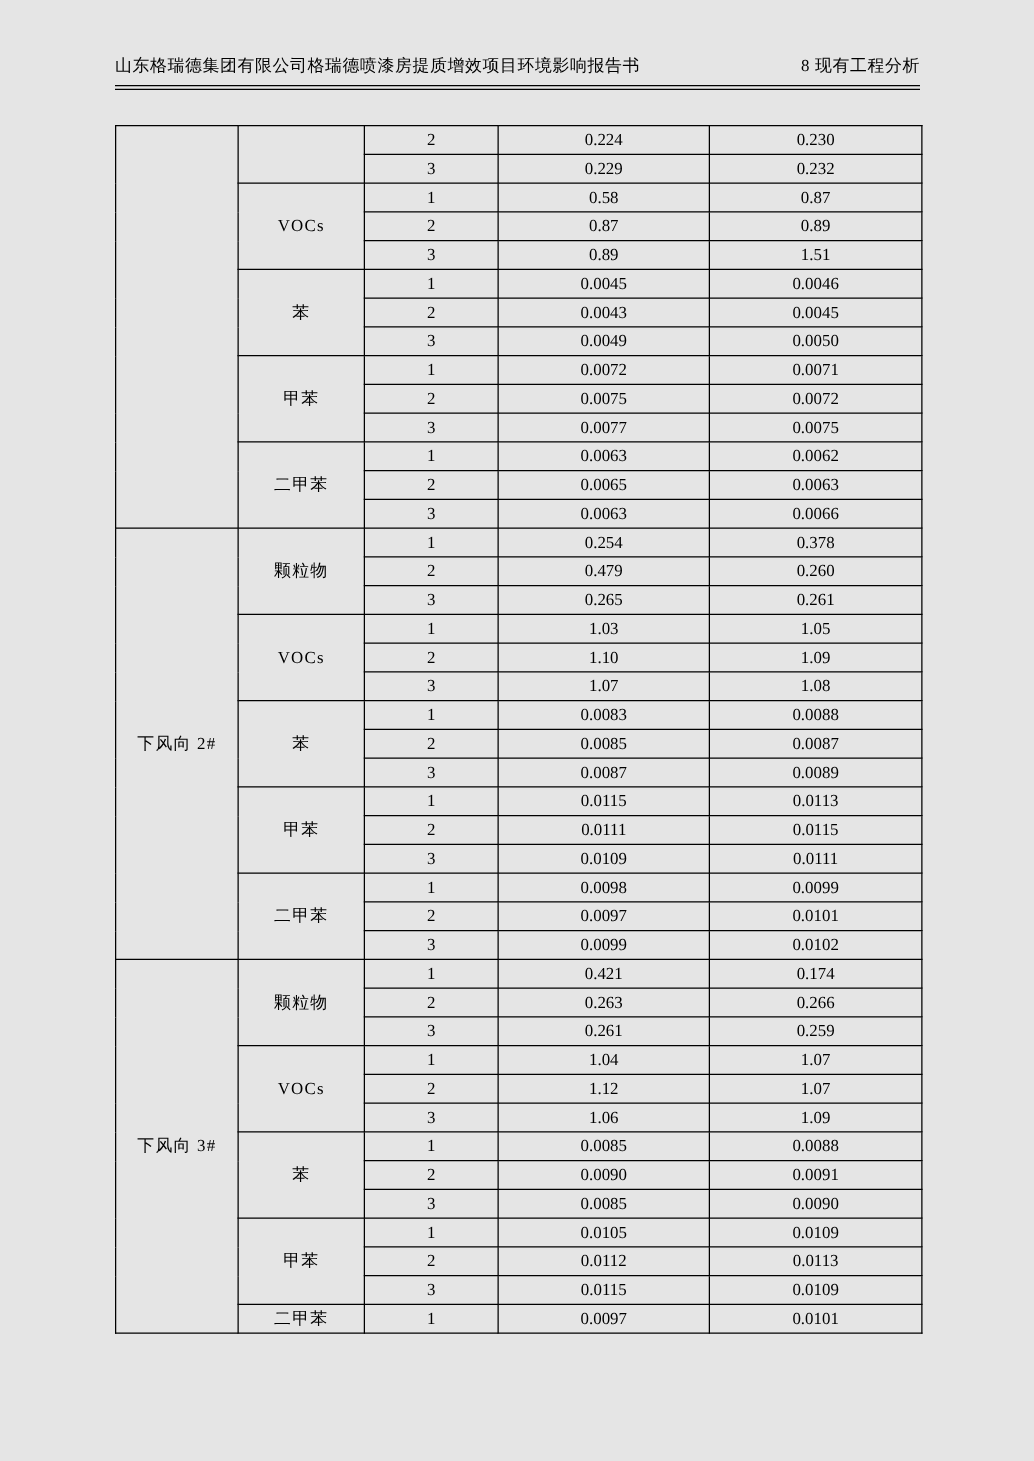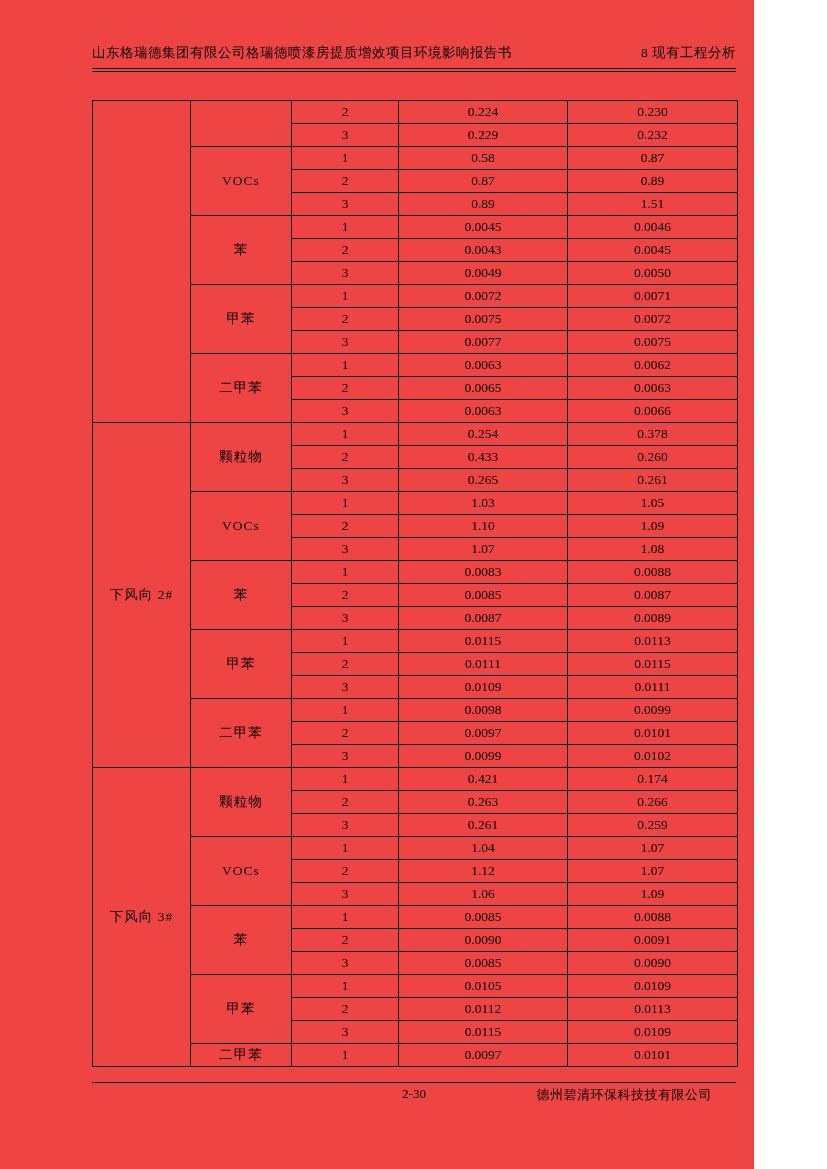--- a/index.html
+++ b/index.html
@@ -1,20 +1,20 @@
 <!DOCTYPE html>
 <html><head>
 <meta charset="utf-8">
 <style>
   html, body { margin: 0; padding: 0; background: #ffffff; }
   .page {
     position: relative;
-    width: 754px;
+    width: 827px;
     height: 1169px;
-    background: #ef4444;
+    background: #e5e5e5;
     color: #000000;
     font-family: "Liberation Serif", "DejaVu Serif", serif;
     overflow: hidden;
   }
   .header {
     position: absolute;
     left: 92px;
     top: 44px;
     width: 644px;
     display: flex;
@@ -162,21 +162,21 @@
         </tr>
         <tr>
           <td rowspan="15" class="site-cell">下风向 2#</td>
           <td rowspan="3" class="pollutant-cell">颗粒物</td>
           <td>1</td>
           <td>0.254</td>
           <td>0.378</td>
         </tr>
         <tr>
           <td>2</td>
-          <td>0.433</td>
+          <td>0.479</td>
           <td>0.260</td>
         </tr>
         <tr>
           <td>3</td>
           <td>0.265</td>
           <td>0.261</td>
         </tr>
         <tr>
           <td rowspan="3" class="pollutant-cell">VOCs</td>
           <td>1</td>
@@ -308,18 +308,14 @@
         </tr>
         <tr>
           <td rowspan="1" class="pollutant-cell">二甲苯</td>
           <td>1</td>
           <td>0.0097</td>
           <td>0.0101</td>
         </tr>
       </tbody>
   </table>
 
-  <div class="footer">
-    <span class="page-num">2-30</span>
-    <span class="company">德州碧清环保科技技有限公司</span>
-  </div>
 
 </div>
 
 </body></html>

